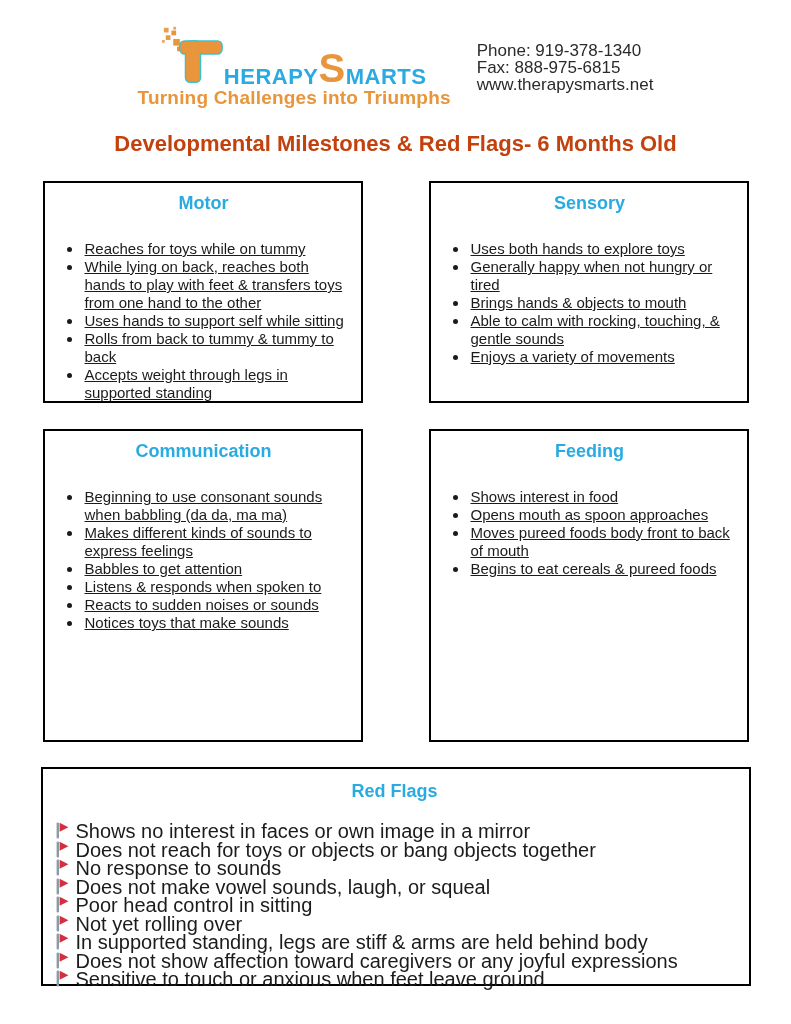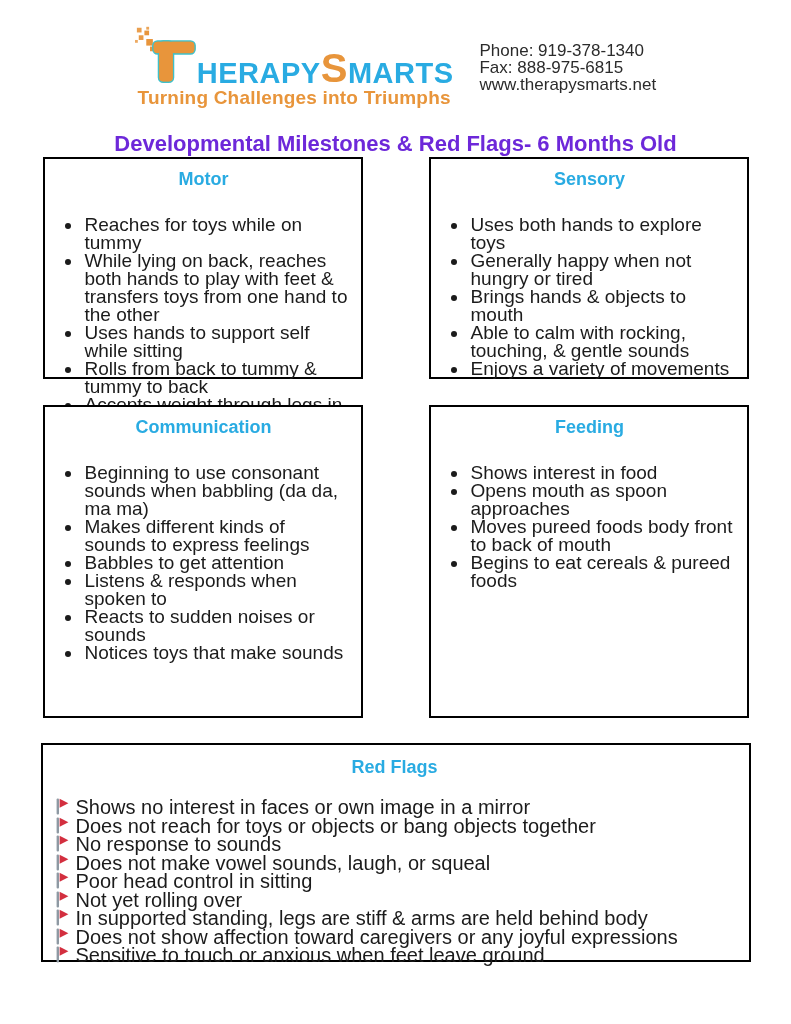--- a/index.html
+++ b/index.html
@@ -14,35 +14,35 @@
   html,body{background:#ffffff;}
   body{font-family:"Liberation Sans", sans-serif;color:var(--ink);}
   .page{width:791px;height:1024px;background:#fff;position:relative;overflow:hidden;margin:0 auto;}
 
   
   .header{display:flex;justify-content:center;align-items:flex-start;padding-top:26px;gap:26px;}
   .logo-block{display:flex;flex-direction:column;align-items:center;}
   .logo-row{display:flex;align-items:flex-end;}
   .logo-mark{width:62px;height:58px;flex-shrink:0;}
   .logo-text{font-weight:bold;line-height:1;position:relative;top:4px;letter-spacing:.5px;}
-  .lt-blue{color:var(--blue);font-size:29px;}
+  .lt-blue{color:var(--blue);font-size:22px;}
   .lt-orange-big{color:var(--orange);font-size:40px;}
   .tagline{color:var(--orange);font-size:19px;font-weight:bold;margin-top:3px;letter-spacing:.2px;}
   .contact{font-size:17px;line-height:17px;color:#2b2b2b;margin-top:16px;min-width:150px;}
 
   
-  .doc-title{text-align:center;font-size:22px;font-weight:bold;margin-top:22px;color:#6d28d9;}
-
-  
-  .grid{display:grid;grid-template-columns:320px 320px;column-gap:66px;row-gap:26px;justify-content:center;border-radius:20px;}
+  .doc-title{text-align:center;font-size:22px;font-weight:bold;margin-top:22px;color:#c2410c;}
+
+  
+  .grid{display:grid;grid-template-columns:320px 320px;column-gap:66px;row-gap:26px;justify-content:center;margin-top:24px;border-radius:20px;}
   .card{border:2px solid #000;background:#fff;padding:8px 10px 0 12px;}
   .card.h-sm{height:222px;}
   .card.h-lg{height:313px;}
   .card-title{text-align:center;color:var(--blue);font-size:18px;font-weight:bold;margin-top:2px;}
-  .card ul{margin:26px 0 0 0;padding-left:26px;font-size:19px;line-height:18px;color:var(--ink);}
+  .card ul{margin:26px 0 0 0;padding-left:26px;font-size:15px;line-height:18px;color:var(--ink);text-decoration:underline;}
   .card ul li{padding-left:2px;}
 
   
   .redflags{border:2px solid #000;background:#fff;width:710px;height:219px;margin:25px auto 0 auto;padding:10px 14px 0 12px;}
   .redflags ul{list-style:none;margin:20px 0 0 0;padding:0;font-size:20px;line-height:18.5px;}
   .redflags ul li{display:flex;align-items:flex-start;}
   .flag-icon{width:14px;height:17px;flex-shrink:0;margin-right:7px;position:relative;top:0px;}
 </style>
 </head>
 <body>

